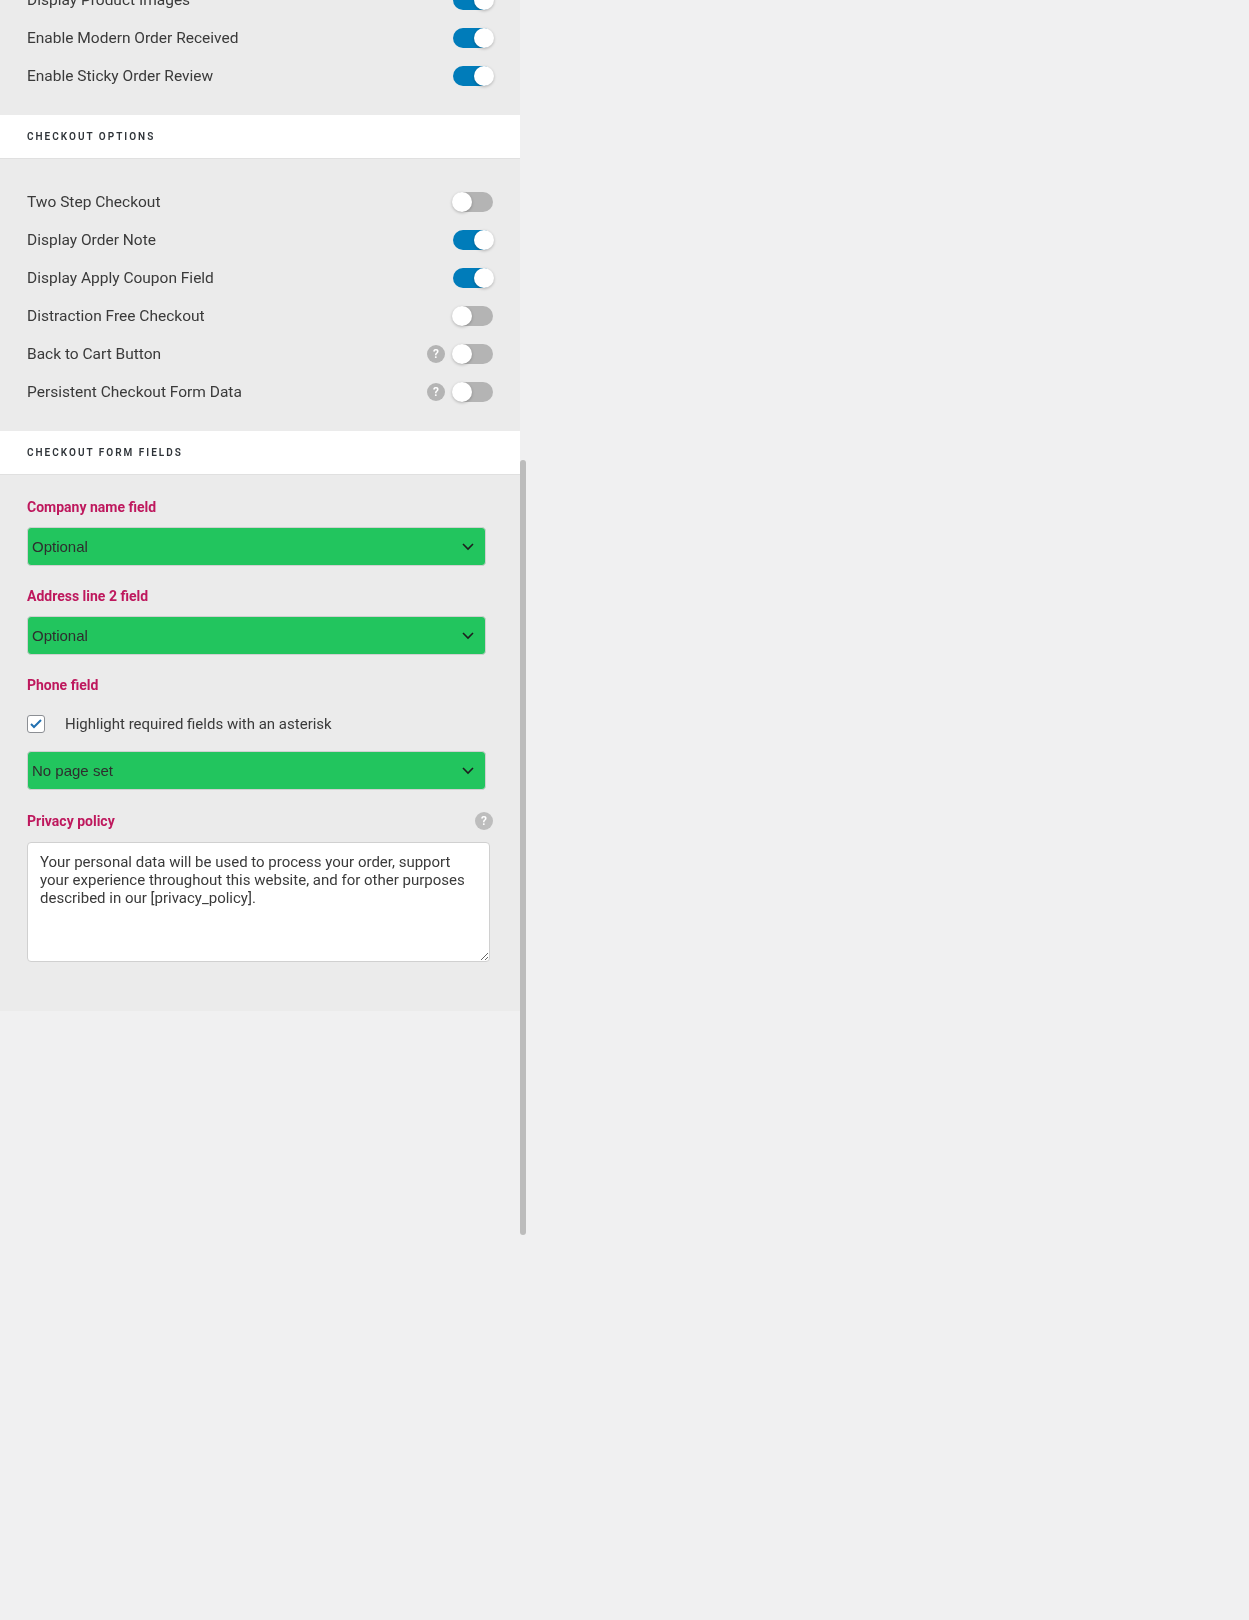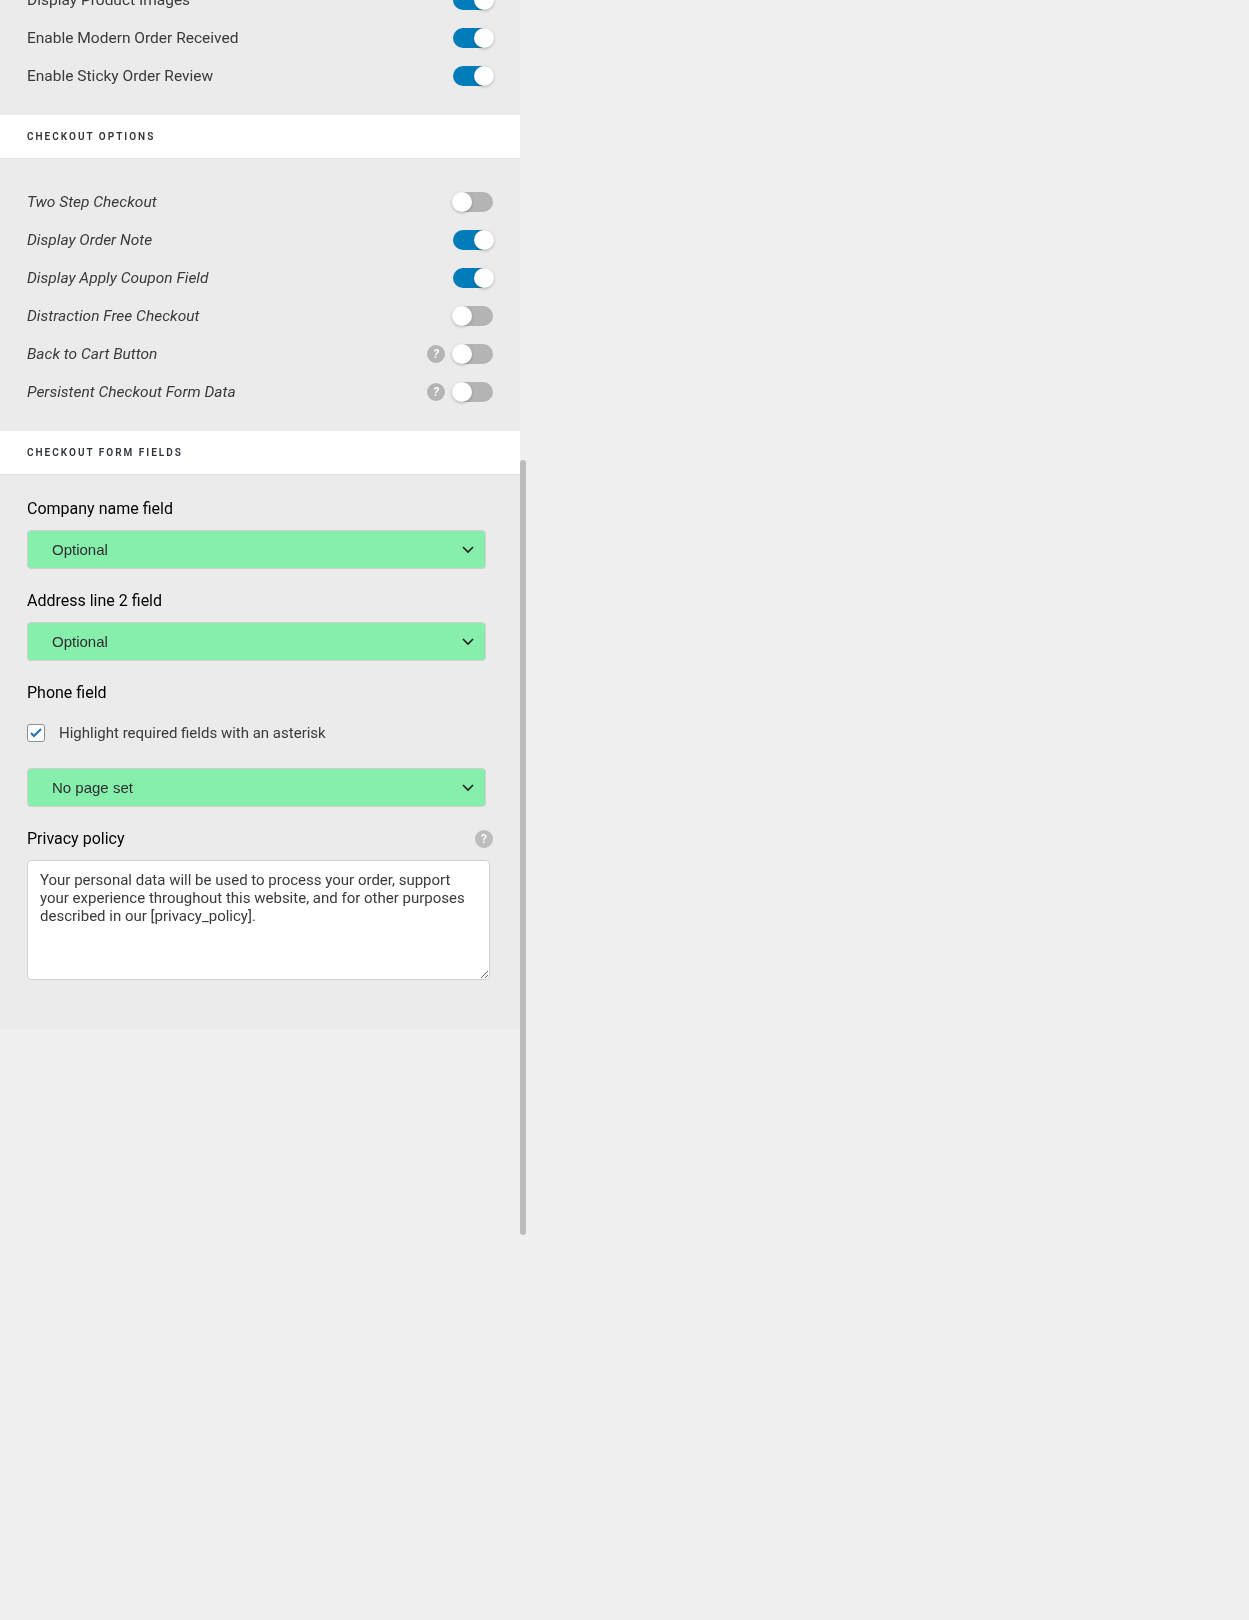--- a/index.html
+++ b/index.html
@@ -86,61 +86,61 @@
   border-bottom: 1px solid #e0e0e0;
 }
 .form-section {
   padding: 24px 27px;
 }
 .form-group {
   margin-bottom: 22px;
 }
 .form-label {
   display: block;
-  font-weight: 400;
-  font-size: 16px;
-  color: #000000;
+  font-weight: 700;
+  font-size: 14px;
+  color: #be185d;
   margin-bottom: 12px;
 }
 .form-label-row {
   display: flex;
   align-items: center;
   justify-content: space-between;
   margin-bottom: 12px;
 }
 .form-label-row .form-label { margin-bottom: 0; }
 .select-wrap {
   position: relative;
   width: 459px;
 }
 .select {
   width: 100%;
-  padding: 10px 36px 10px 24px;
-  background: #86efac;
+  padding: 10px 36px 10px 4px;
+  background: #22c55e;
   border: 1px solid #d0d0d0;
   border-radius: 4px;
   font-size: 15px;
   color: #2e2e2e;
   appearance: none;
   cursor: pointer;
 }
 .select-arrow {
   position: absolute;
   right: 12px;
   top: 50%;
   transform: translateY(-50%);
   pointer-events: none;
   width: 12px;
   height: 8px;
 }
 .checkbox-row {
   display: flex;
   align-items: center;
-  gap: 14px;
-  margin-bottom: 26px;
+  gap: 20px;
+  margin-bottom: 18px;
 }
 .checkbox {
   width: 18px;
   height: 18px;
   border: 1px solid #8c8f94;
   border-radius: 3px;
   background: #fff;
   display: flex;
   align-items: center;
   justify-content: center;
@@ -208,21 +208,21 @@
       <div class="toggle-right">
         <div class="toggle-switch on">
             <div class="toggle-knob"></div>
           </div>
       </div>
     </div>
   </div>
 
   <div class="section-header">CHECKOUT OPTIONS</div>
 
-  <div class="section-toggles" style="padding-top:24px;font-style:italic;">
+  <div class="section-toggles" style="padding-top:24px;">
     <div class="toggle-row">
       <span class="toggle-label">Two Step Checkout</span>
       <div class="toggle-right">
         <div class="toggle-switch off">
             <div class="toggle-knob"></div>
           </div>
       </div>
     </div>
     <div class="toggle-row">
       <span class="toggle-label">Display Order Note</span>

